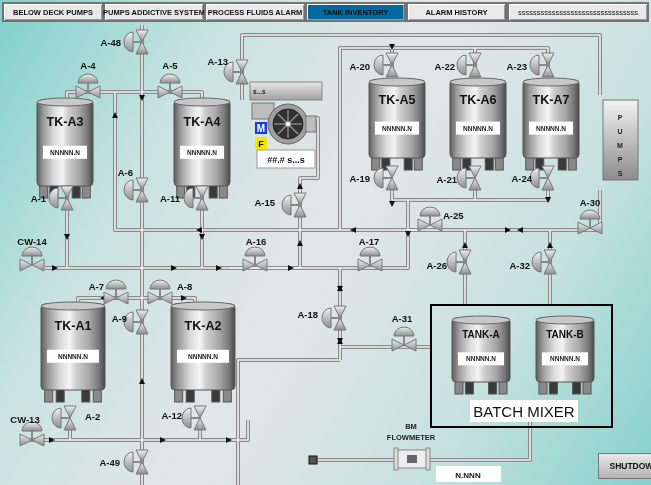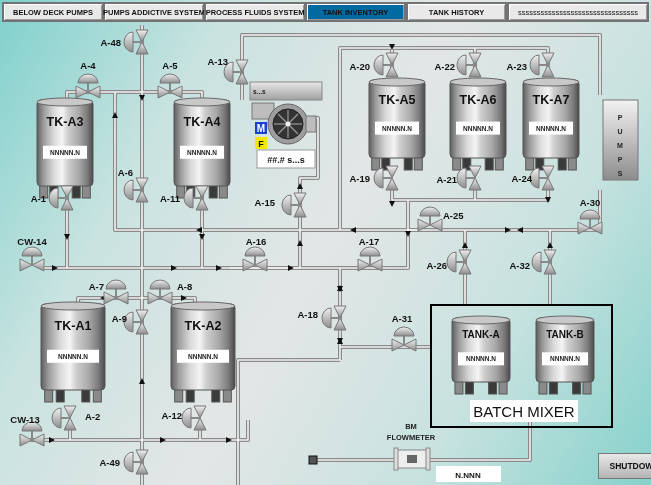--- a/index.html
+++ b/index.html
@@ -15,23 +15,23 @@
   .tnk2{font-family:"Liberation Sans",sans-serif;font-size:10px;font-weight:bold;fill:#111;}
   .val{font-family:"Liberation Sans",sans-serif;font-size:6.5px;font-weight:bold;fill:#222;}
   .shut{position:absolute;left:561px;top:453px;width:71px;height:24px;background:linear-gradient(#e8e8e8,#b4b4b4);
     border:1px solid #777;font-size:8.5px;font-weight:bold;display:flex;align-items:center;justify-content:center;cursor:pointer;color:#111;margin-left:37px;}
 </style>
 </head>
 <body>
 
 <div class="nav" style="left:2px;width:98px;">BELOW DECK PUMPS</div>
 <div class="nav" style="left:103px;width:98px;">PUMPS ADDICTIVE SYSTEM</div>
-<div class="nav" style="left:204px;width:98px;">PROCESS FLUIDS SYSTEM</div>
+<div class="nav" style="left:204px;width:98px;">PROCESS FLUIDS ALARM</div>
 <div class="nav active" style="left:305px;width:97px;">TANK INVENTORY</div>
-<div class="nav" style="left:406px;width:97px;">TANK HISTORY</div>
+<div class="nav" style="left:406px;width:97px;">ALARM HISTORY</div>
 <div class="nav" style="left:507px;width:138px;font-weight:normal;">ssssssssssssssssssssssssssssssss</div>
 
 <svg id="pid" width="651" height="485">
   <defs>
     <linearGradient id="tankG" x1="0" x2="1" y1="0" y2="0">
       <stop offset="0" stop-color="#5e5e5e"></stop>
         <stop offset="0.12" stop-color="#9c9c9c"></stop>
       <stop offset="0.3" stop-color="#d9d9d9"></stop>
         <stop offset="0.45" stop-color="#f4f4f4"></stop>
       <stop offset="0.55" stop-color="#cfcfcf"></stop>

